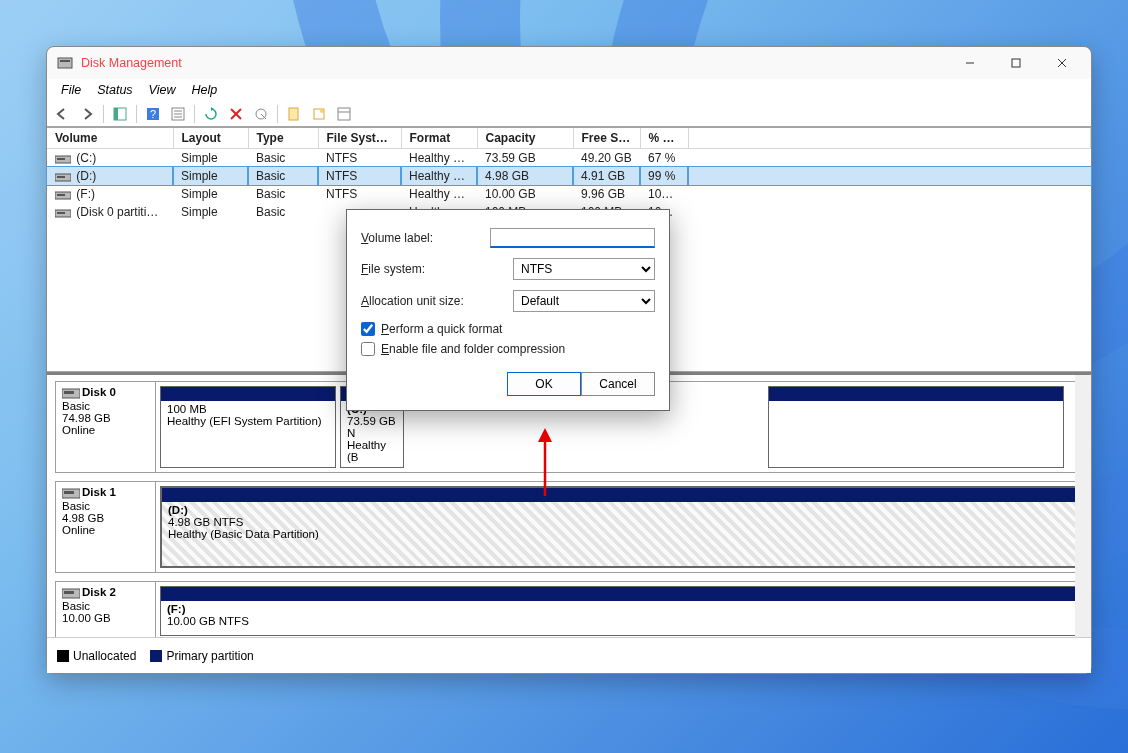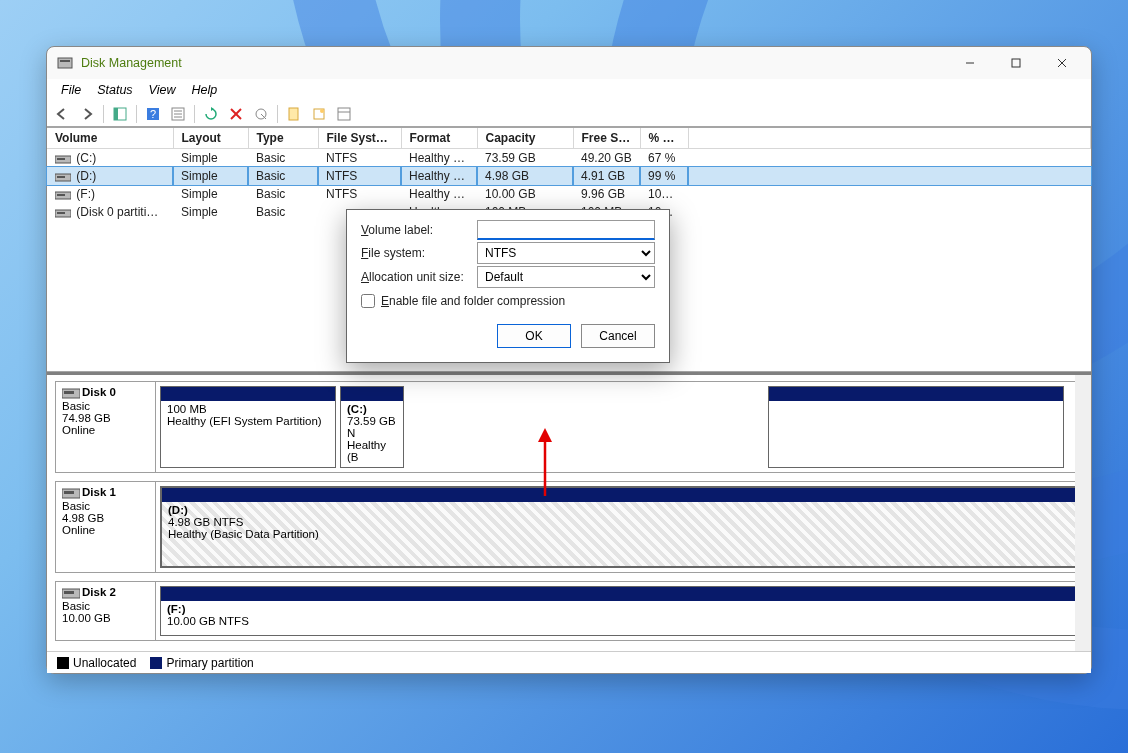--- a/index.html
+++ b/index.html
@@ -17,21 +17,21 @@
 .wave2 { left: 440px; top: -530px; }
 .wave3 { left: 600px; top: -390px; }
 .window {
   position: absolute; left: 46px; top: 46px; width: 1046px; height: 628px;
   background: #f9f9f9; border: 1px solid #888; border-radius: 8px;
   box-shadow: 0 8px 26px rgba(0,0,0,.25);
   display: flex; flex-direction: column;
 }
 .titlebar {
   height: 32px; display: flex; align-items: center; padding: 0 6px 0 10px;
-  color: #4d7c0f; font-size: 12.5px;
+  color: #ef4444; font-size: 12.5px;
 }
 .app-icon { width: 16px; height: 16px; margin-right: 8px; flex: 0 0 auto; }
 .title-text { flex: 1; }
 .winbtn { width: 46px; height: 32px; display: flex; align-items: center; justify-content: center; color: #444; }
 .winbtn svg { width: 10px; height: 10px; }
 .menu { height: 22px; display: flex; align-items: center; padding: 0 6px; font-size: 12.5px; background: #fff; font-style: italic; }
 .menu-item { padding: 2px 8px; }
 .toolbar {
   height: 26px; display: flex; align-items: center; padding: 2px 4px; gap: 3px;
   background: #fff; border-bottom: 1px solid #a5a5a5;
@@ -61,43 +61,43 @@
 .gv-part-area { flex: 1; display: flex; padding: 4px 4px 4px 4px; gap: 4px; }
 .part {
   border: 1px solid #666; position: relative; overflow: hidden; font-size: 11.5px;
 }
 .part .bar { height: 14px; }
 .dark-blue { background: #081a6a; }
 .hatch {
   background: repeating-linear-gradient(45deg, #e4e4e4 0 4px, #fafafa 4px 8px);
 }
 .part .body { padding: 2px 6px; }
-.legend { height: 22px; display: flex; align-items: center; gap: 14px; font-size: 12px; border-top: 1px solid #ccc; background: #fff; padding: 4px 10px; }
+.legend { height: 36px; display: flex; align-items: center; gap: 14px; font-size: 12px; border-top: 1px solid #ccc; background: #fff; padding: 4px 10px; }
 .sw { width: 12px; height: 12px; display: inline-block; margin-right: 4px; vertical-align: middle; }
 .dialog {
   position: absolute; left: 346px; top: 209px; width: 324px;
   background: #fff; border: 1px solid #666; box-shadow: 0 8px 26px rgba(0,0,0,.35);
   font-size: 12px; color: #222;
 }
 .dlg-title { height: 32px; display: flex; align-items: center; padding: 0 10px; }
 .dlg-title-text { flex: 1; }
 .dlg-close { width: 32px; height: 32px; display: flex; align-items: center; justify-content: center; }
 .dlg-body { padding: 8px 14px 14px 14px; }
-.field { display: flex; align-items: center; margin: 2px 0; }
+.field { display: flex; align-items: center; margin: 10px 0; gap: 36px; }
 .field label { width: 116px; }
 .field label u { text-decoration: underline; }
 .field input[type=text] {
   flex: 1; height: 20px; padding: 0 4px; border: 1px solid #999; border-bottom: 2px solid #0a64d8; font-size: 12px;
 }
 .field select {
   flex: 1; height: 22px; border: 1px solid #999; font-size: 12px; background: #fff; padding-left: 3px;
 }
 .check { display: flex; align-items: center; margin: 6px 0; gap: 6px; }
 .check input { width: 14px; height: 14px; accent-color: #0a64d8; }
-.dlg-btns { display: flex; justify-content: flex-end; gap: 10px; margin-top: 16px; }
+.dlg-btns { display: flex; justify-content: flex-end; margin-top: 16px; }
 .btn { width: 74px; height: 24px; padding: 0; border: 1px solid #888; background: #fdfdfd; font-size: 12px; }
 .btn.def { border: 1px solid #0a64d8; }
 .arrow { position: absolute; left: 535px; top: 428px; pointer-events: none; }
 .scrollbar { position: absolute; right: 0; top: 0; bottom: 0; width: 16px; background: #f0f0f0; }
 </style>
 </head>
 <body>
 
 <div class="wave wave1"></div>
 <div class="wave wave2"></div>
@@ -359,20 +359,24 @@
     </div>
     <div class="field">
       <label><u>F</u>ile system:</label>
       <select><option>NTFS</option></select>
     </div>
     <div class="field">
       <label><u>A</u>llocation unit size:</label>
       <select><option>Default</option></select>
     </div>
     <div class="check">
+      <input type="checkbox" checked="" style="">
+      <span><u>P</u>erform a quick format</span>
+    </div>
+    <div class="check">
       <input type="checkbox" style="">
       <span><u>E</u>nable file and folder compression</span>
     </div>
     <div class="dlg-btns">
       <button class="btn def">OK</button>
       <button class="btn">Cancel</button>
     </div>
   </div>
 </div>
 

